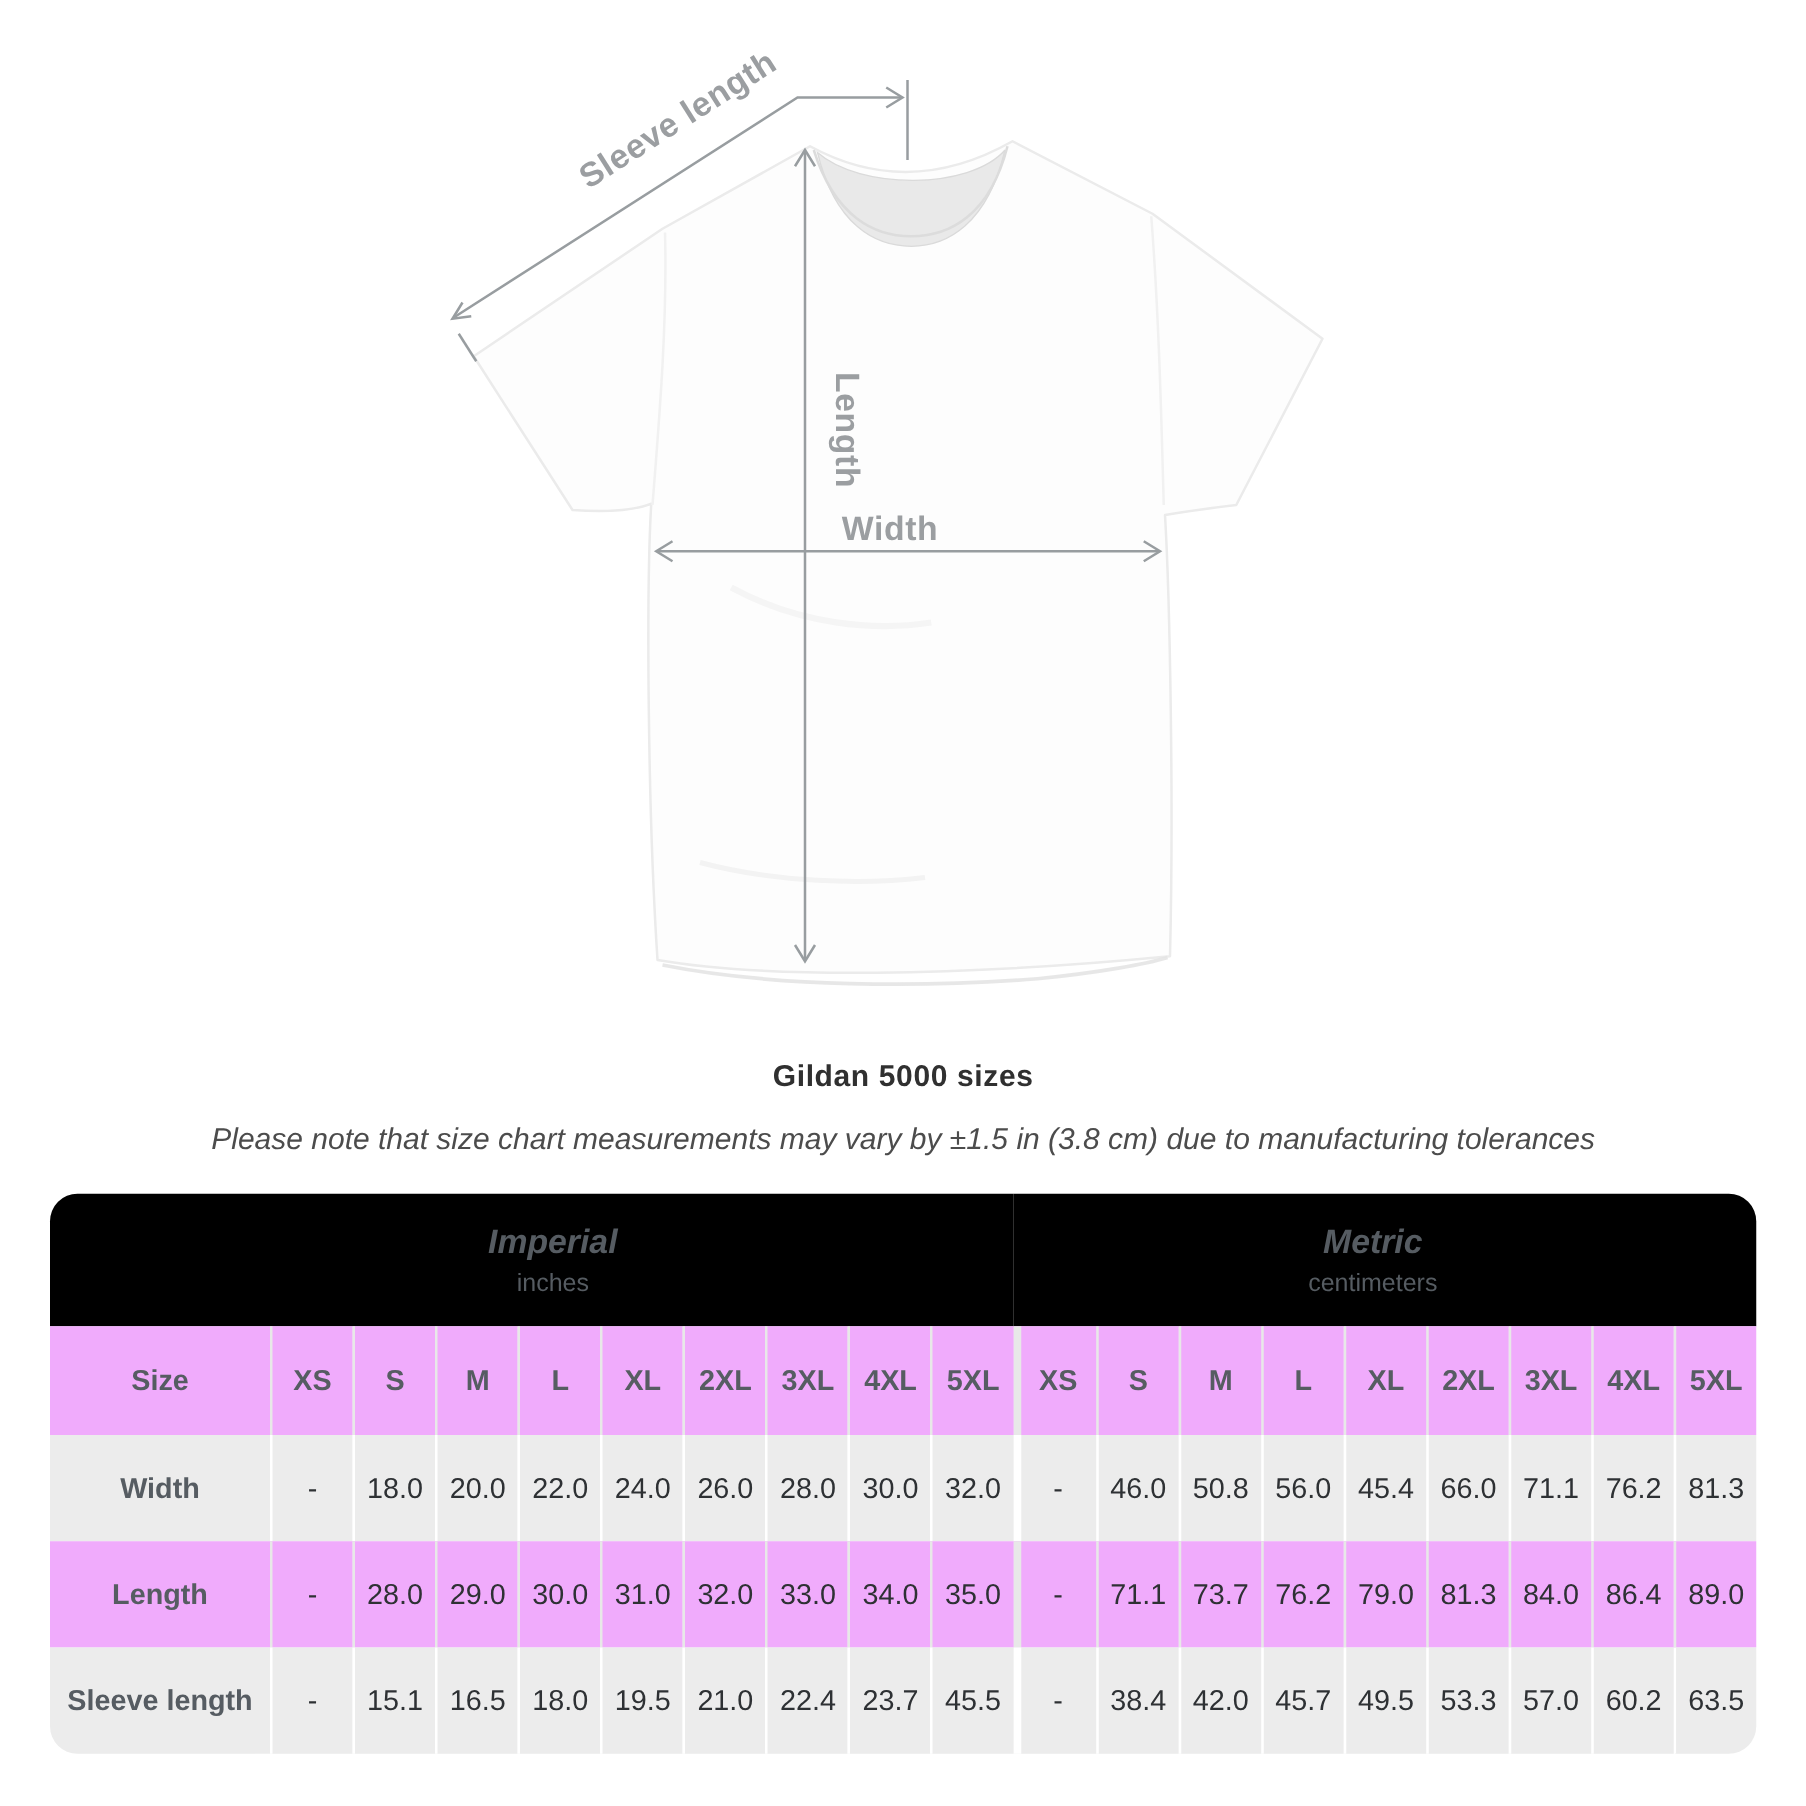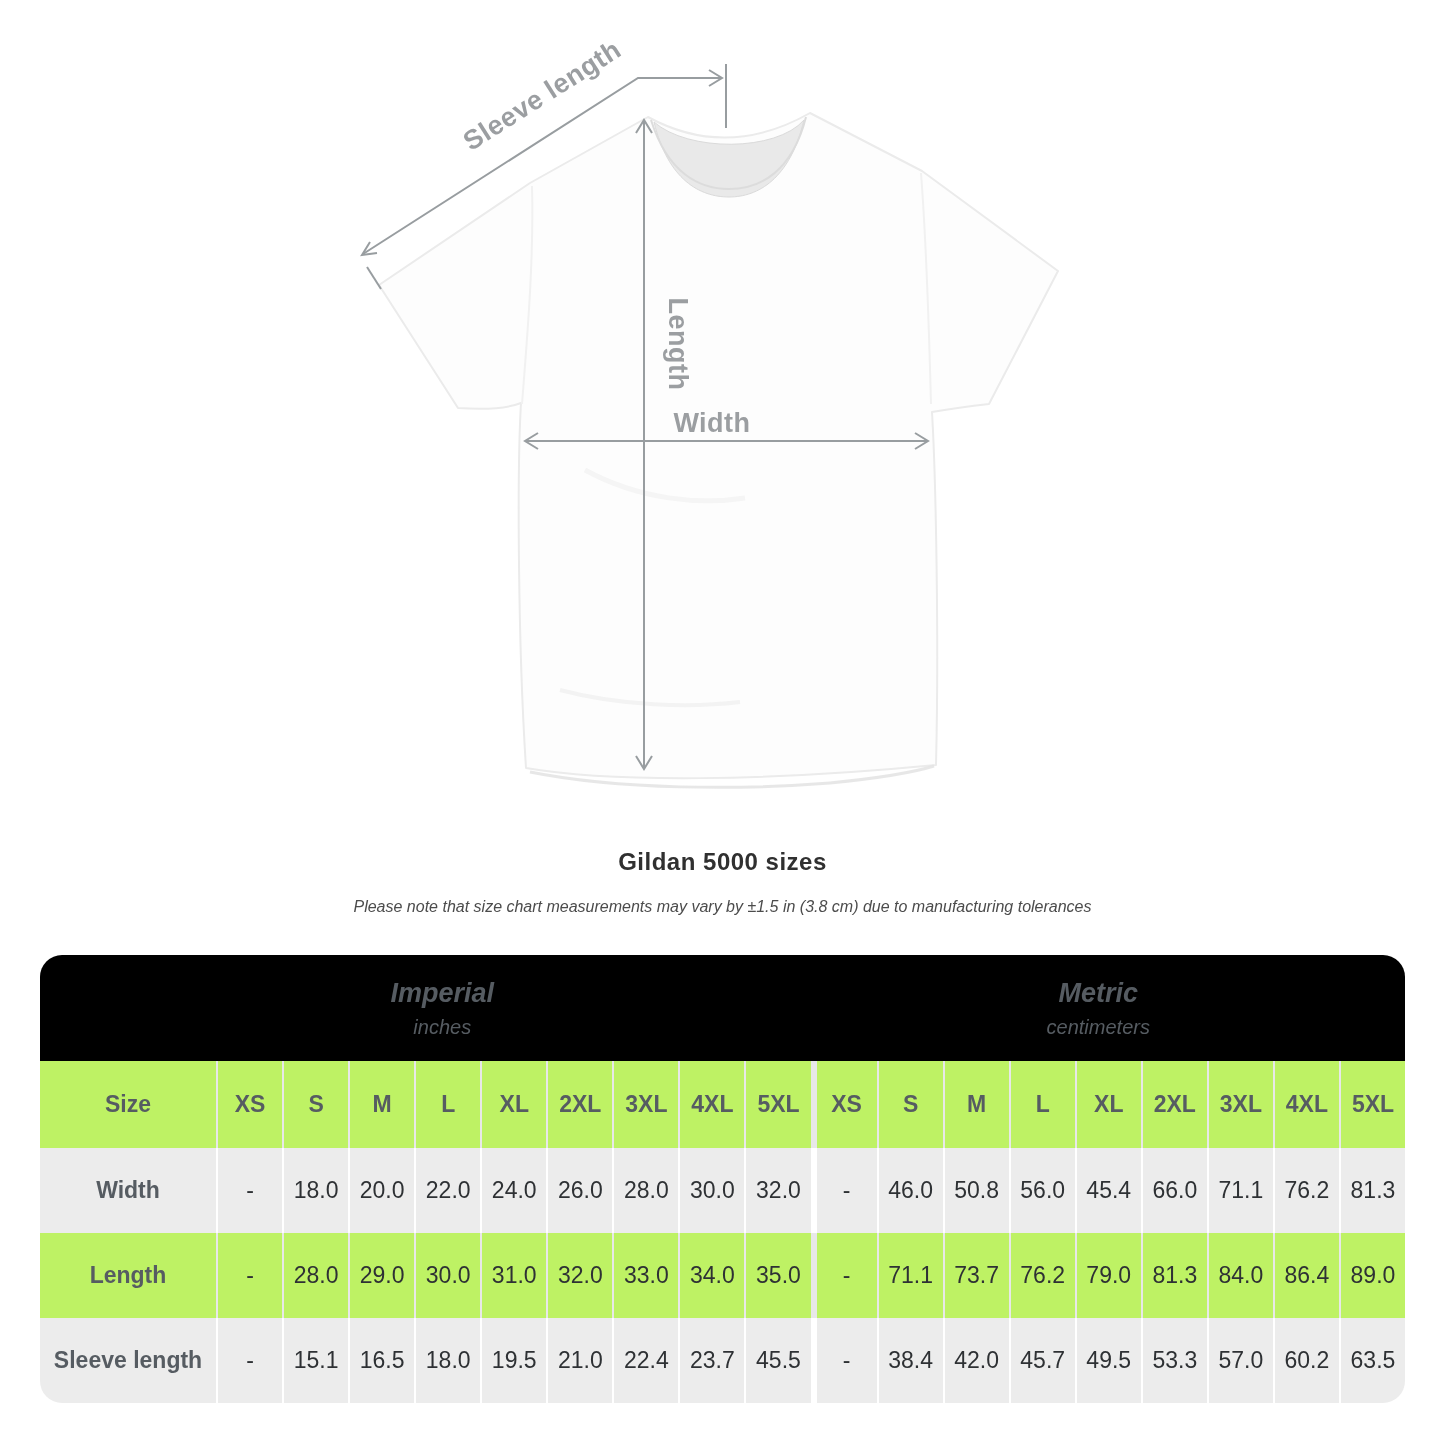--- a/index.html
+++ b/index.html
@@ -8,37 +8,37 @@
     font-family:"Liberation Sans", sans-serif;
   }
   svg text{font-family:"Liberation Sans", sans-serif;}
   .diagram{position:absolute;left:0;top:0;}
   .page-title{
     position:absolute;left:0;top:848px;width:1445px;text-align:center;
     font-size:24px;font-weight:bold;color:#303030;letter-spacing:.5px;
   }
   .subtitle{
     position:absolute;left:0;top:898px;width:1445px;text-align:center;
-    font-size:16px;font-style:italic;color:#4c4c4c;
+    font-size:24px;font-style:italic;color:#4c4c4c;
   }
   .size-table{
     position:absolute;left:40px;top:955px;width:1365px;
     display:grid;grid-template-columns:176px repeat(18,1fr);
   }
   .band{
     height:106px;background:#000000;display:flex;flex-direction:column;
     justify-content:center;align-items:center;gap:7px;color:#565c62;
   }
   .band.imp{grid-column:1/11;border-top-left-radius:22px;padding-left:34px;}
   .band.met{grid-column:11/20;border-top-right-radius:22px;padding-right:19px;}
   .band .bl{font-size:27px;font-weight:bold;font-style:italic;}
-  .band .bu{font-size:20px;font-style:italic;}
+  .band .bu{font-size:20px;}
   .c{display:flex;align-items:center;justify-content:center;font-size:23px;}
   .h1{height:87px}.h2{height:85px}
-  .w{background:#bef264;border-left:2px solid #e8e8e8;}
+  .w{background:#f0abfc;border-left:2px solid #e8e8e8;}
   .g{background:#ececec;border-left:2px solid #ffffff;}
   .f{border-left:none;}
   .m{border-left-width:6px;}
   .hd{font-weight:bold;color:#565c62;}
   .n{color:#2e3134;}
   .blc{border-bottom-left-radius:22px;}
   .brc{border-bottom-right-radius:22px;}
 </style>
 </head>
 <body>

